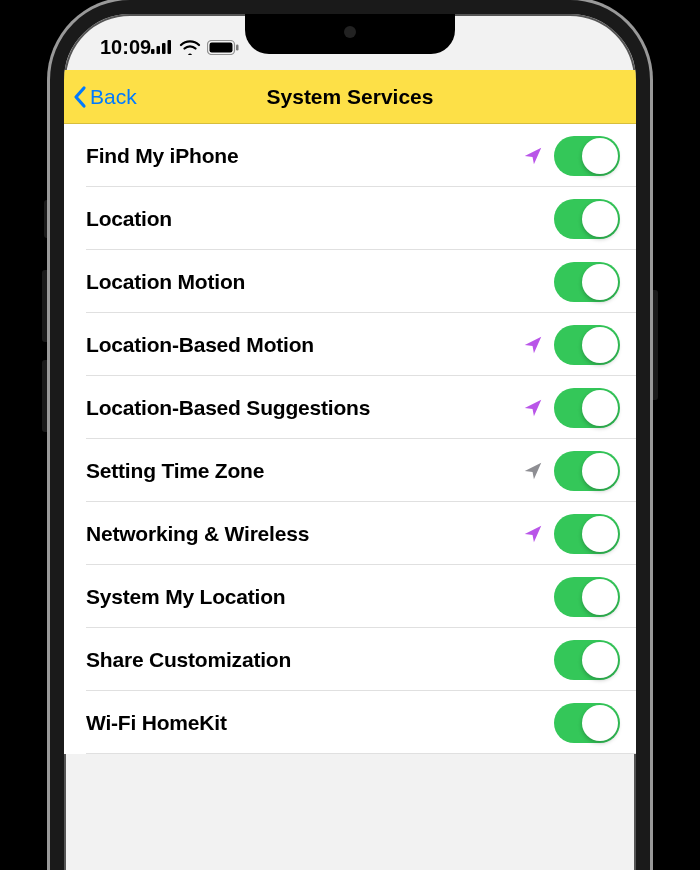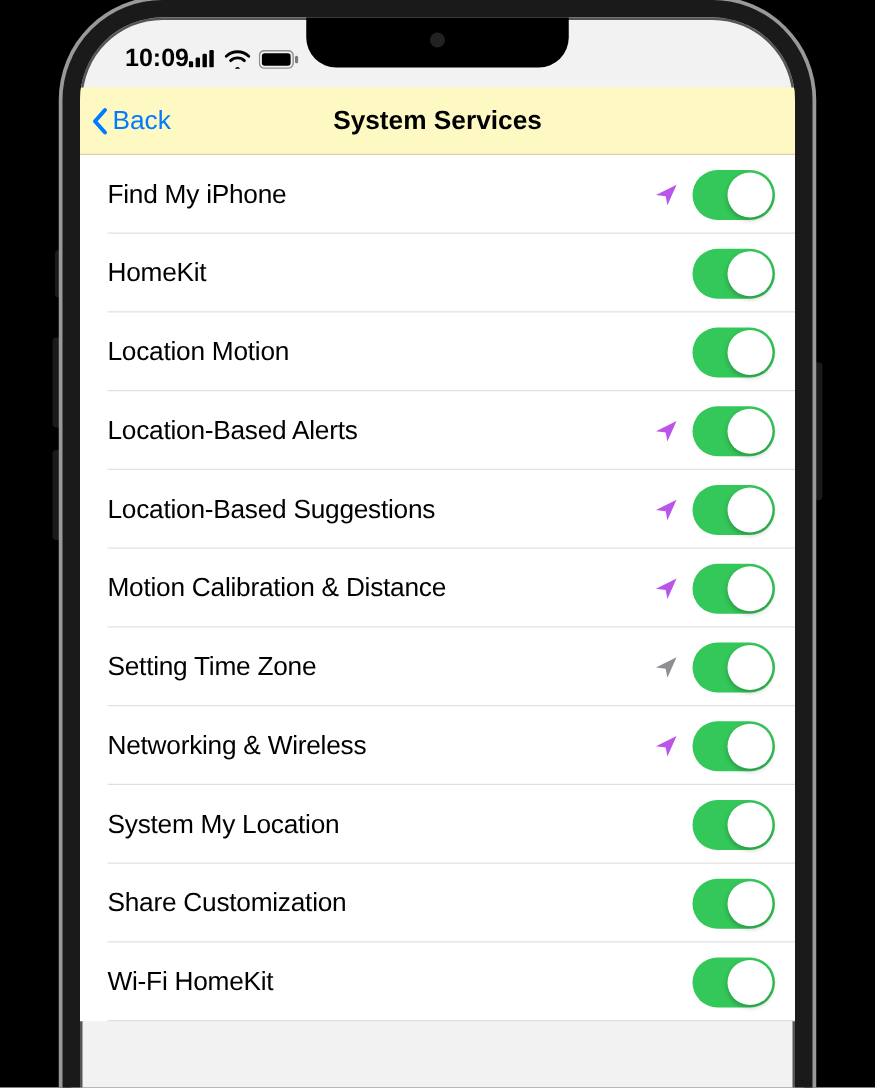--- a/index.html
+++ b/index.html
@@ -75,21 +75,21 @@
   .status-right { display: flex; align-items: center; gap: 6px; }
   .status-right svg { display: block; }
 
   
   .navbar {
     height: 54px;
     display: flex;
     align-items: center;
     position: relative;
     border-bottom: 1px solid rgba(0,0,0,0.15);
-    background: #fef9c3;
+    background: #fde047;
   }
   .back {
     position: absolute;
     left: 8px;
     display: flex;
     align-items: center;
     color: #007aff;
     font-size: 21px;
     gap: 2px;
   }
@@ -105,20 +105,21 @@
   .list {
     background: #fff;
   }
   .row {
     display: flex;
     align-items: center;
     height: 63px;
     padding-left: 22px;
     padding-right: 16px;
     position: relative;
+    font-weight: bold;
   }
   .row::after {
     content: "";
     position: absolute;
     left: 22px;
     right: 0;
     bottom: 0;
     height: 1px;
     background: rgba(0,0,0,0.12);
   }
@@ -212,57 +213,46 @@
         <div class="arrow-slot">
           <svg width="22" height="22" viewBox="0 0 24 24">
             <path d="M3 12 L21 3 L13 21 L11.5 13 Z" fill="#b955e8"></path>
           </svg>
         </div>
         <div class="toggle on">
           <div class="knob"></div>
         </div>
       </div>
       <div class="row">
-        <div class="label">HomeKit</div>
+        <div class="label">Location</div>
         <div class="arrow-slot"></div>
         <div class="toggle on">
           <div class="knob"></div>
         </div>
       </div>
       <div class="row">
         <div class="label">Location Motion</div>
         <div class="arrow-slot"></div>
         <div class="toggle on">
           <div class="knob"></div>
         </div>
       </div>
       <div class="row">
-        <div class="label">Location-Based Alerts</div>
+        <div class="label">Location-Based Motion</div>
         <div class="arrow-slot">
           <svg width="22" height="22" viewBox="0 0 24 24">
             <path d="M3 12 L21 3 L13 21 L11.5 13 Z" fill="#b955e8"></path>
           </svg>
         </div>
         <div class="toggle on">
           <div class="knob"></div>
         </div>
       </div>
       <div class="row">
         <div class="label">Location-Based Suggestions</div>
-        <div class="arrow-slot">
-          <svg width="22" height="22" viewBox="0 0 24 24">
-            <path d="M3 12 L21 3 L13 21 L11.5 13 Z" fill="#b955e8"></path>
-          </svg>
-        </div>
-        <div class="toggle on">
-          <div class="knob"></div>
-        </div>
-      </div>
-      <div class="row">
-        <div class="label">Motion Calibration &amp; Distance</div>
         <div class="arrow-slot">
           <svg width="22" height="22" viewBox="0 0 24 24">
             <path d="M3 12 L21 3 L13 21 L11.5 13 Z" fill="#b955e8"></path>
           </svg>
         </div>
         <div class="toggle on">
           <div class="knob"></div>
         </div>
       </div>
       <div class="row">

